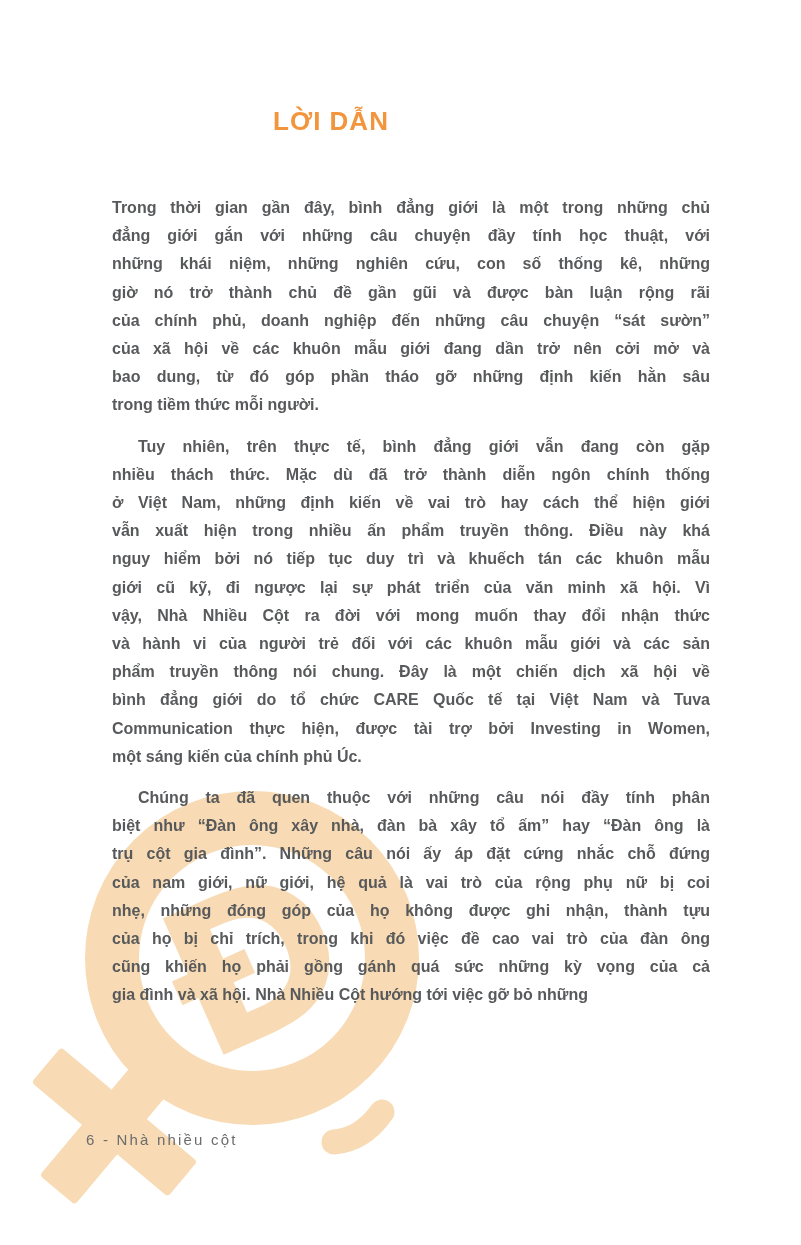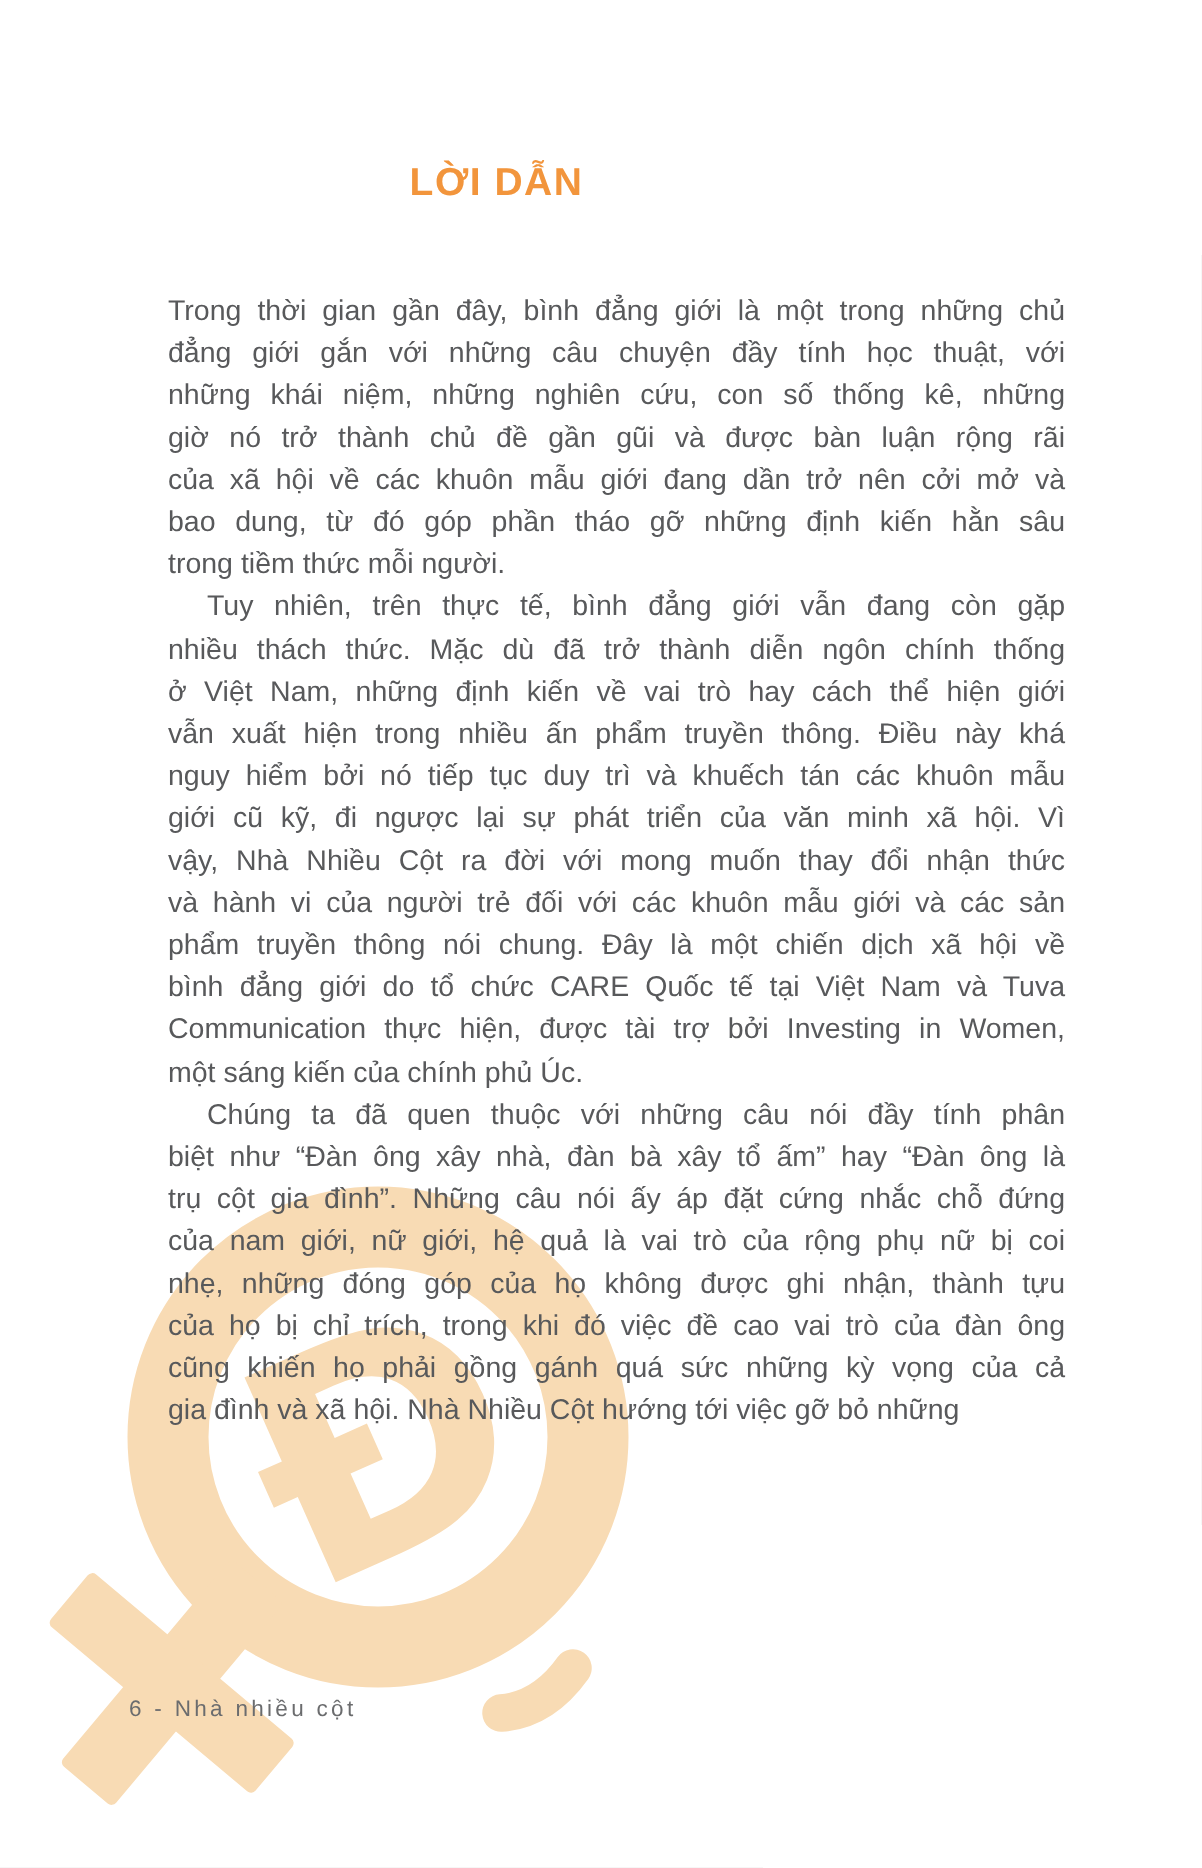--- a/index.html
+++ b/index.html
@@ -40,25 +40,26 @@
     font-size:26px;
     font-weight:800;
     letter-spacing:1px;
     color:var(--accent);
   }
   .body-text{
     position:absolute;
     top:194px;
     left:112px;
     width:598px;
-    font-size:19px;
+    font-size:16px;
     line-height:28.2px;
     color:var(--body-text);
+    font-weight:bold;
   }
-  .para + .para{}
+  .para + .para{margin-top:13px;}
   .para.indent .line:first-child{padding-left:26px;}
   .line{
     text-align:justify;
     text-align-last:justify;
     white-space:normal;
   }
   .line.last{
     text-align-last:left;
   }
   .page-footer{
@@ -99,20 +100,21 @@
   </svg>
 
   <h1 class="page-title">LỜI DẪN</h1>
 
   <div class="body-text">
       <div class="para">
         <div class="line">Trong thời gian gần đây, bình đẳng giới là một trong những chủ</div>
         <div class="line">đẳng giới gắn với những câu chuyện đầy tính học thuật, với</div>
         <div class="line">những khái niệm, những nghiên cứu, con số thống kê, những</div>
         <div class="line">giờ nó trở thành chủ đề gần gũi và được bàn luận rộng rãi</div>
+        <div class="line">của chính phủ, doanh nghiệp đến những câu chuyện “sát sườn”</div>
         <div class="line">của xã hội về các khuôn mẫu giới đang dần trở nên cởi mở và</div>
         <div class="line">bao dung, từ đó góp phần tháo gỡ những định kiến hằn sâu</div>
         <div class="line last">trong tiềm thức mỗi người.</div>
       </div>
       <div class="para indent">
         <div class="line">Tuy nhiên, trên thực tế, bình đẳng giới vẫn đang còn gặp</div>
         <div class="line">nhiều thách thức. Mặc dù đã trở thành diễn ngôn chính thống</div>
         <div class="line">ở Việt Nam, những định kiến về vai trò hay cách thể hiện giới</div>
         <div class="line">vẫn xuất hiện trong nhiều ấn phẩm truyền thông. Điều này khá</div>
         <div class="line">nguy hiểm bởi nó tiếp tục duy trì và khuếch tán các khuôn mẫu</div>

